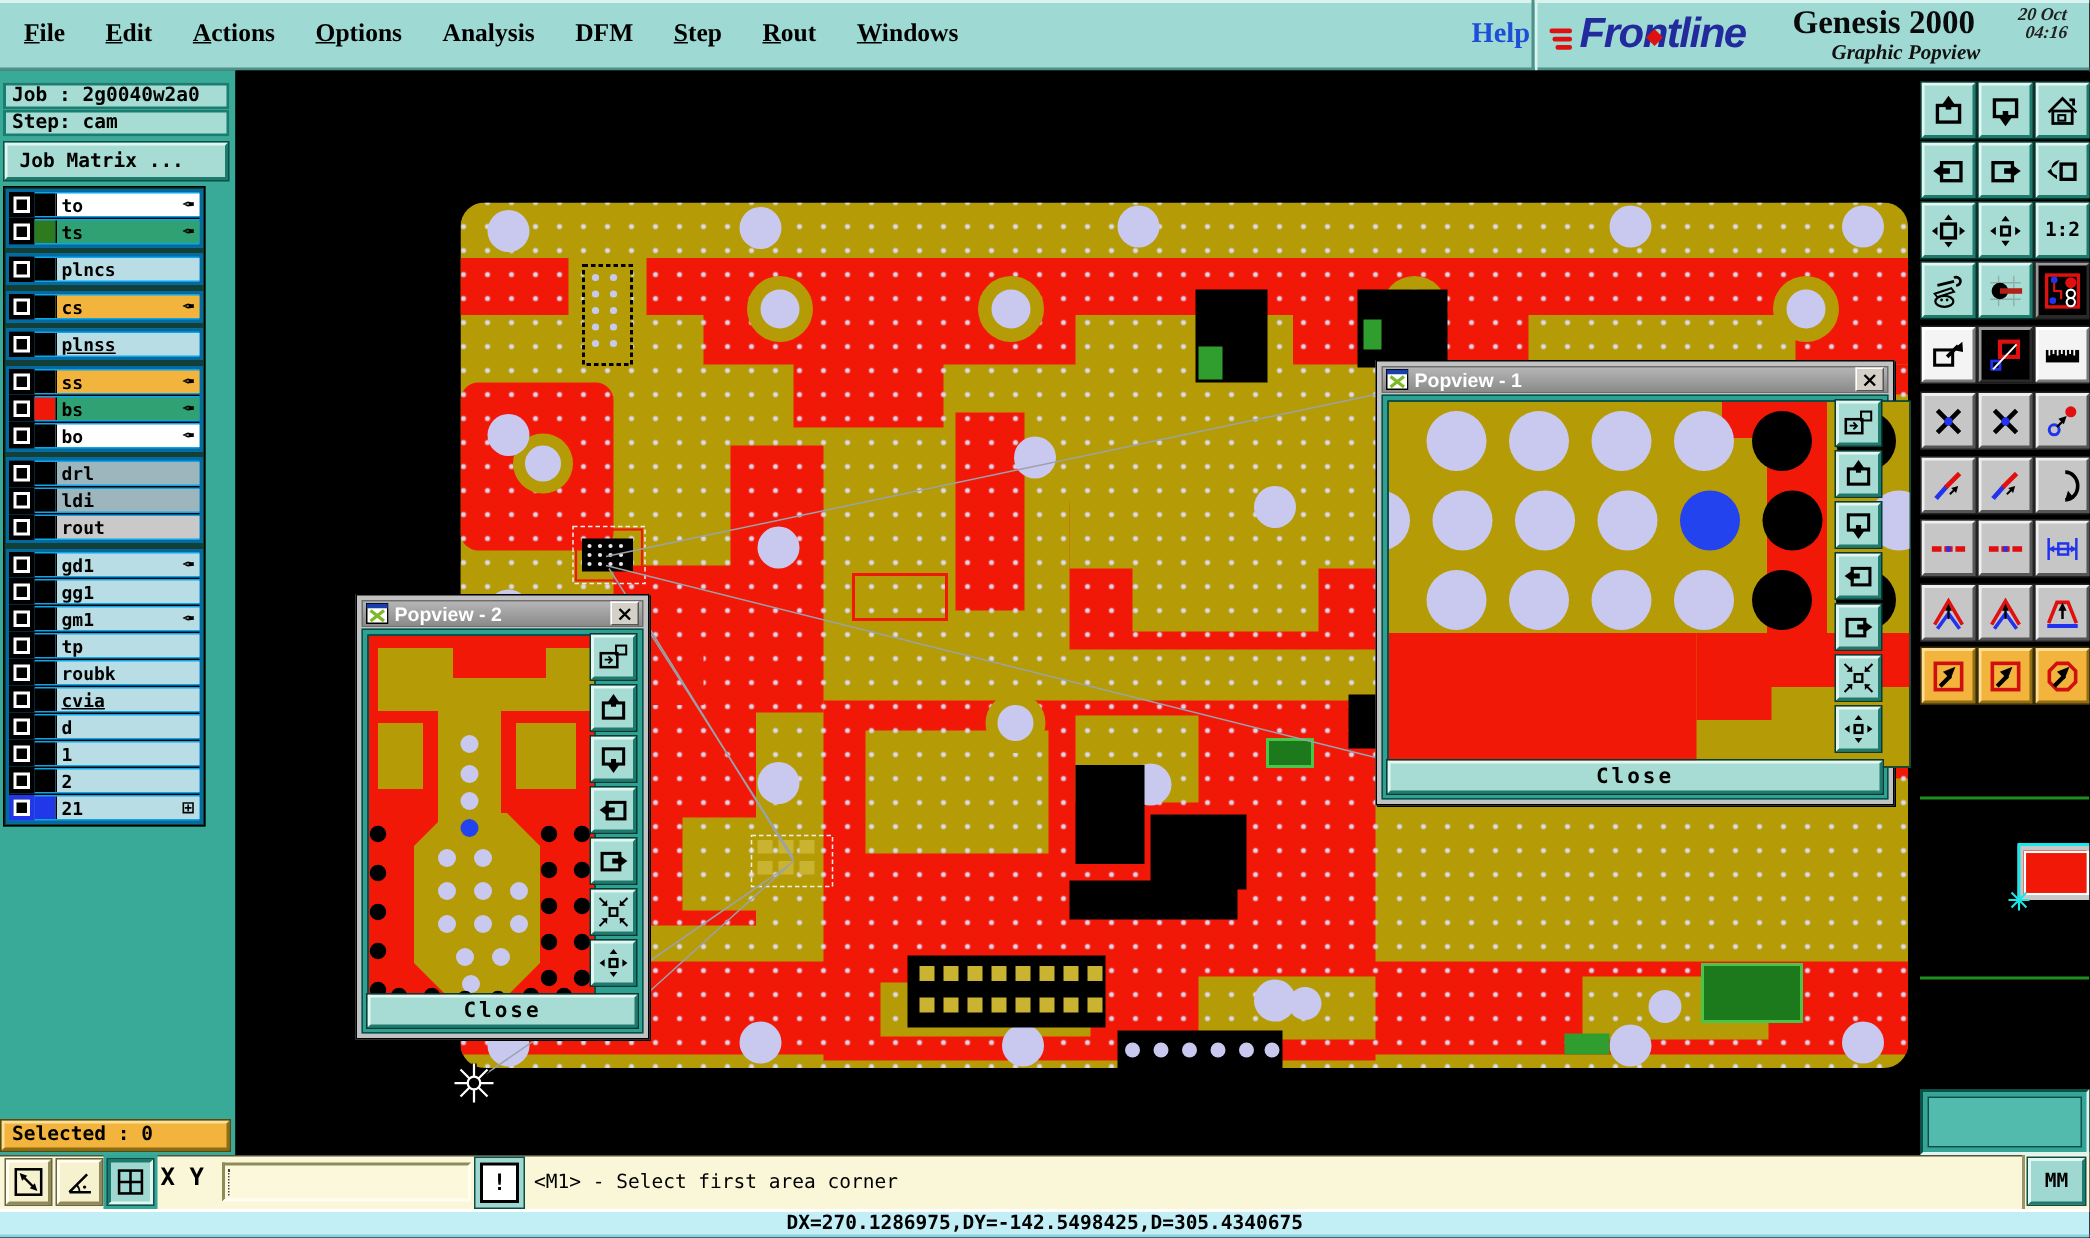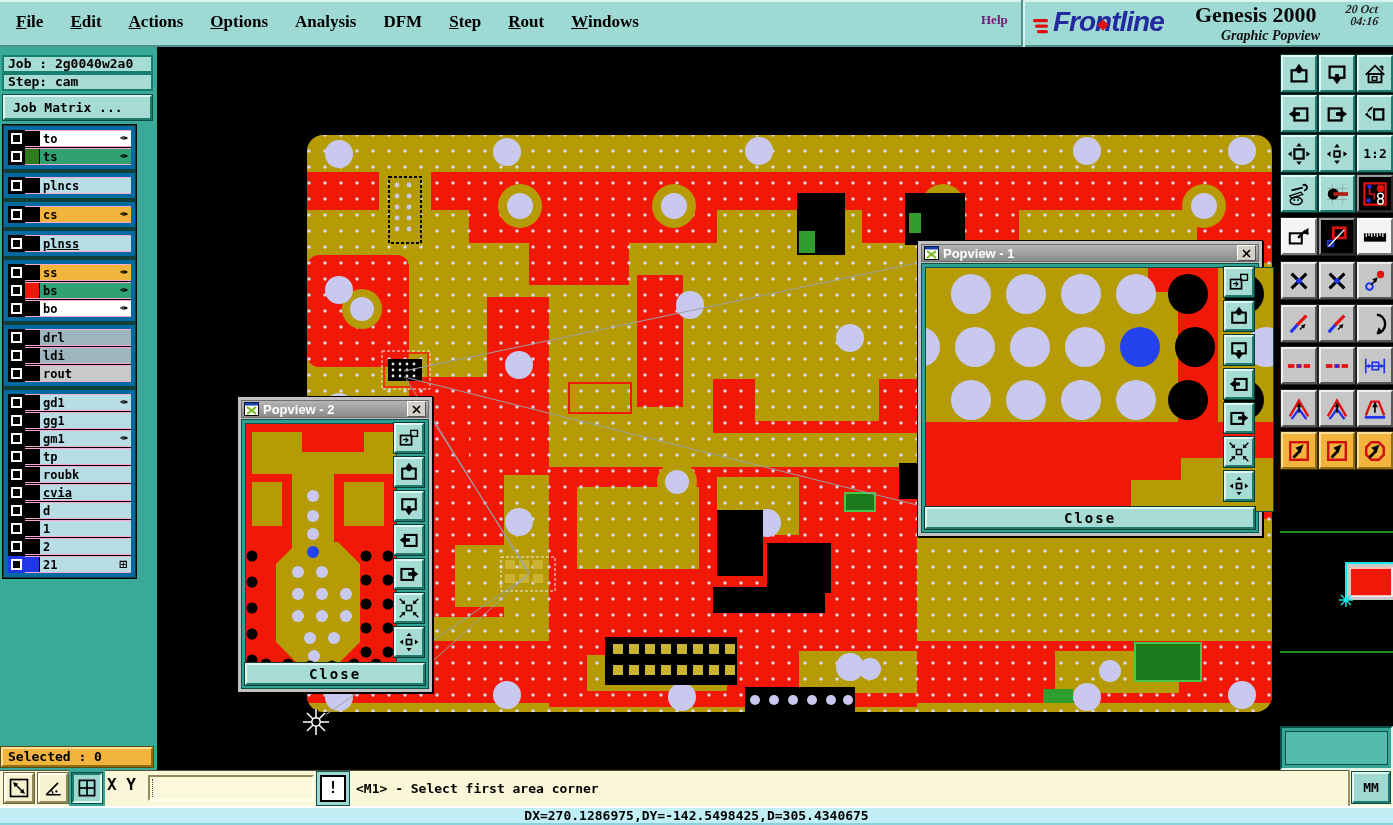--- a/index.html
+++ b/index.html
@@ -5,21 +5,21 @@
   html,body{margin:0;padding:0;background:#000;}
   #screen{position:relative;width:1393px;height:825px;overflow:hidden;
           font-family:"DejaVu Sans Mono",monospace;-webkit-font-smoothing:none;}
   
   #menubar{position:absolute;left:0;top:0;width:1393px;height:47px;background:#9FD9D3;
            box-shadow:inset 0 2px 0 #D9F3EE, inset 0 -2px 0 #4E918A;border-bottom:1px solid #123;}
   #menu-items{position:absolute;left:16px;top:12px;display:flex;gap:27px;
               font-family:"Liberation Serif",serif;font-weight:bold;font-size:17px;color:#000;}
   .mi u{text-decoration:underline;}
   #help-item{position:absolute;left:981px;top:12px;font-family:"Liberation Serif",serif;
-             font-weight:bold;font-size:13px;color:#701a75;}
+             font-weight:bold;font-size:19px;color:#1d4ed8;}
   #brand{position:absolute;left:1021px;top:0;width:372px;height:47px;
          border-left:2px solid #4E918A;box-shadow:inset 2px 0 0 #D9F3EE;}
   #logo{position:absolute;left:10px;top:6px;font-family:"Liberation Sans",sans-serif;
         font-style:italic;font-weight:900;font-size:28px;color:#232A9E;letter-spacing:-1px;}
   #logo-lines{position:absolute;left:-2px;top:9px;}
   #logo-dot{position:absolute;left:47px;top:15px;width:8px;height:8px;background:#E01010;transform:rotate(45deg);}
   #product{position:absolute;left:172px;top:2px;font-family:"Liberation Serif",serif;
            font-weight:bold;font-size:22px;color:#0a0a0a;}
   #datetime{position:absolute;left:322px;top:3px;font-family:"Liberation Serif",serif;
             font-style:italic;font-weight:bold;font-size:12px;line-height:12px;color:#222;transform:skewX(-6deg);}
@@ -29,21 +29,21 @@
   #sidebar{position:absolute;left:0;top:47px;width:157px;height:723px;background:#39A998;}
   .tealbox{position:absolute;left:2px;width:151px;height:18px;background:#A6DCD4;
            border:2px solid #177E70;box-sizing:border-box;font-size:13px;font-weight:bold;
            line-height:14px;padding-left:4px;color:#000;white-space:pre;}
   #job-matrix-btn{position:absolute;left:3px;top:48px;width:149px;height:25px;background:#A6DCD4;
            border:2px solid;border-color:#DFF5F0 #1E7A6D #1E7A6D #DFF5F0;outline:1px solid #0B4F46;
            box-sizing:border-box;font-size:13px;font-weight:bold;line-height:20px;padding-left:8px;
            font-family:inherit;text-align:left;color:#000;}
   #layer-panel{position:absolute;left:2px;top:77px;width:131px;background:#123F38;
            border:1px solid #000;padding:1px;}
-  .lgroup{border:4px solid #0369a1;background:#f9a8d4;margin-bottom:4px;}
+  .lgroup{border:2px solid #0369a1;background:#0ea5e9;margin-bottom:4px;}
   .lgroup:last-child{margin-bottom:0;}
   .lrow{display:flex;height:17px;align-items:center;border-bottom:1px solid #000;}
   .lrow:last-child{border-bottom:none;}
   .lcheck{width:17px;height:17px;display:flex;align-items:center;justify-content:center;background:#000;}
   .lcheck.sel{background:#2238E8;}
   .lcheck i{display:block;width:11px;height:11px;border:2.5px solid #fff;background:#000;box-sizing:border-box;}
   .lswatch{width:14px;height:15px;margin:1px 0;}
   .lfield{flex:1;height:15px;margin:1px 0;border-left:1px solid #000;display:flex;align-items:center;
           padding:0 3px;font-size:12px;font-weight:bold;color:#000;}
   .licon{margin-left:auto;font-family:"DejaVu Sans",sans-serif;font-size:11px;line-height:11px;}
@@ -94,21 +94,21 @@
   .cbtn.pressed{background:#9FD8D0;border-color:#1E7A6D #E2F7F2 #E2F7F2 #1E7A6D;
         box-shadow:0 0 0 3px #35A597;outline-color:#0B4F46;}
   #xy-label{position:absolute;left:107px;top:4px;font-size:16px;font-weight:bold;}
   #xy-input{position:absolute;left:148px;top:4px;width:166px;height:26px;box-sizing:border-box;
         background:#FBF8DC;border:2px solid;border-color:#8F8A5A #FFFFF0 #FFFFF0 #8F8A5A;
         font-family:inherit;font-size:13px;padding:0 4px;}
   .caret{position:absolute;left:152px;top:8px;width:0;height:18px;border-left:1px dotted #444;}
   #alert-btn{position:absolute;left:320px;top:4px;width:26px;height:27px;background:#fff;
         border:2px solid #000;box-shadow:0 0 0 3px #9FD8D0,0 0 0 4px #0B4F46;box-sizing:border-box;
         font-family:inherit;font-size:15px;font-weight:bold;line-height:21px;padding:0;}
-  #prompt{position:absolute;left:356px;top:10px;font-size:13px;font-weight:bold;white-space:pre;}
+  #prompt{position:absolute;left:356px;top:10px;font-size:13px;font-weight:normal;white-space:pre;}
   #cmd-divider{position:absolute;left:1348px;top:770px;width:45px;height:36px;background:#FAF6D8;
         border-left:2px solid #9A9468;box-sizing:border-box;z-index:51;}
   #mm-btn{position:absolute;left:1352px;top:772px;width:38px;height:31px;background:#9FD8D0;
         border:2px solid;border-color:#E2F7F2 #1E7A6D #1E7A6D #E2F7F2;outline:1px solid #0B4F46;
         box-sizing:border-box;font-family:inherit;font-size:13px;font-weight:bold;z-index:52;padding:0;}
   #deltastrip{position:absolute;left:0;top:806px;width:1393px;height:19px;background:#C2EEF6;
         border-top:2px solid #fff;border-bottom:2px solid #8AD2DE;box-sizing:border-box;
         text-align:center;font-size:13px;font-weight:bold;line-height:15px;z-index:50;}
 </style>
 </head>

